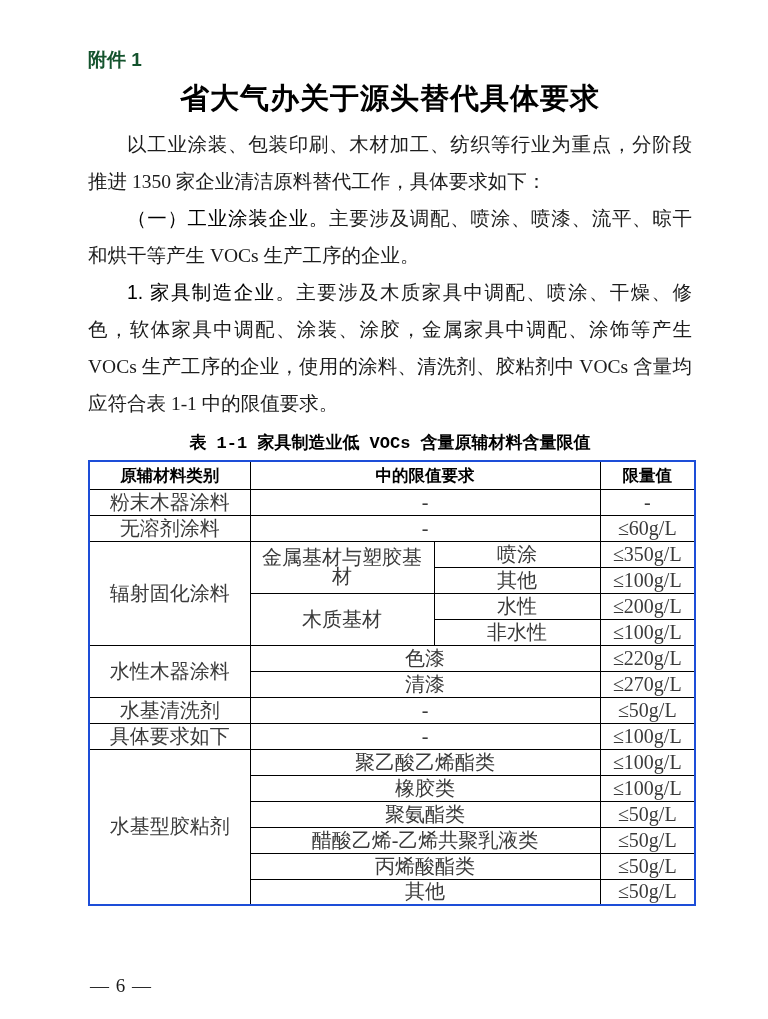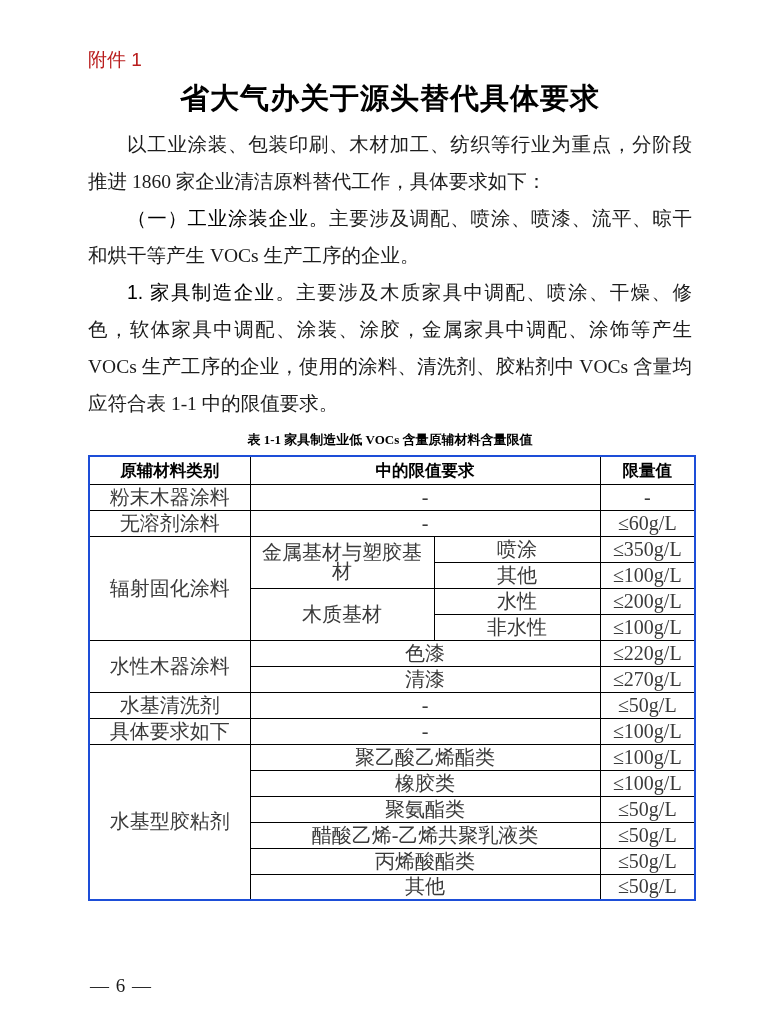--- a/index.html
+++ b/index.html
@@ -13,24 +13,24 @@
     overflow: hidden;
   }
   .page {
     position: relative;
     width: 768px;
     height: 1019px;
     padding: 48px 76px 0 88px;
   }
   .attachment {
     font-family: "Liberation Sans", "DejaVu Sans", sans-serif;
-    font-weight: 400;
+    font-weight: 700;
     font-size: 19px;
     line-height: 24px;
-    color: #b91c1c;
+    color: #14532d;
   }
   .title {
     text-align: center;
     font-size: 29px;
     font-weight: 700;
     letter-spacing: 1px;
     line-height: 34px;
     margin-top: 9px;
     color: #000;
     font-family: Liberation Serif, serif;
@@ -42,23 +42,23 @@
     text-align: justify;
     text-indent: 2em;
     color: #1c1c1c;
   }
   .para .lead {
     font-family: "Liberation Sans", "DejaVu Sans", sans-serif;
     font-weight: 400;
     color: #000;
   }
   .caption {
-    font-family: Liberation Serif, serif;
-    font-weight: 700;
-    font-size: 13px;
+    font-family: Liberation Mono, monospace;
+    font-weight: 700;
+    font-size: 17px;
     text-align: center;
     margin-top: 9px;
     margin-bottom: 6px;
     color: #000;
   }
   table.limits {
     border-collapse: collapse;
     table-layout: fixed;
     width: 606px;
     border: 2px solid #1d4ed8;
@@ -93,21 +93,21 @@
 </head>
 <body>
 
 <div class="page">
 
   <div class="attachment">附件 1</div>
 
   <h1 class="title">省大气办关于源头替代具体要求</h1>
 
   <div class="body-text">
-    <p class="para"><span>以工业涂装、包装印刷、木材加工、纺织等行业为重点，分阶段推进 1860 家企业清洁原料替代工作，具体要求如下：</span></p>
+    <p class="para"><span>以工业涂装、包装印刷、木材加工、纺织等行业为重点，分阶段推进 1350 家企业清洁原料替代工作，具体要求如下：</span></p>
     <p class="para"><span class="lead">（一）工业涂装企业。</span><span>主要涉及调配、喷涂、喷漆、流平、晾干和烘干等产生 VOCs 生产工序的企业。</span></p>
     <p class="para"><span class="lead">1. 家具制造企业。</span><span>主要涉及木质家具中调配、喷涂、干燥、修色，软体家具中调配、涂装、涂胶，金属家具中调配、涂饰等产生 VOCs 生产工序的企业，使用的涂料、清洗剂、胶粘剂中 VOCs 含量均应符合表 1-1 中的限值要求。</span></p>
   </div>
 
   <div class="caption">表 1-1 家具制造业低 VOCs 含量原辅材料含量限值</div>
 
   <table class="limits">
     <colgroup>
       <col style="width:161px">
       <col style="width:184px">

